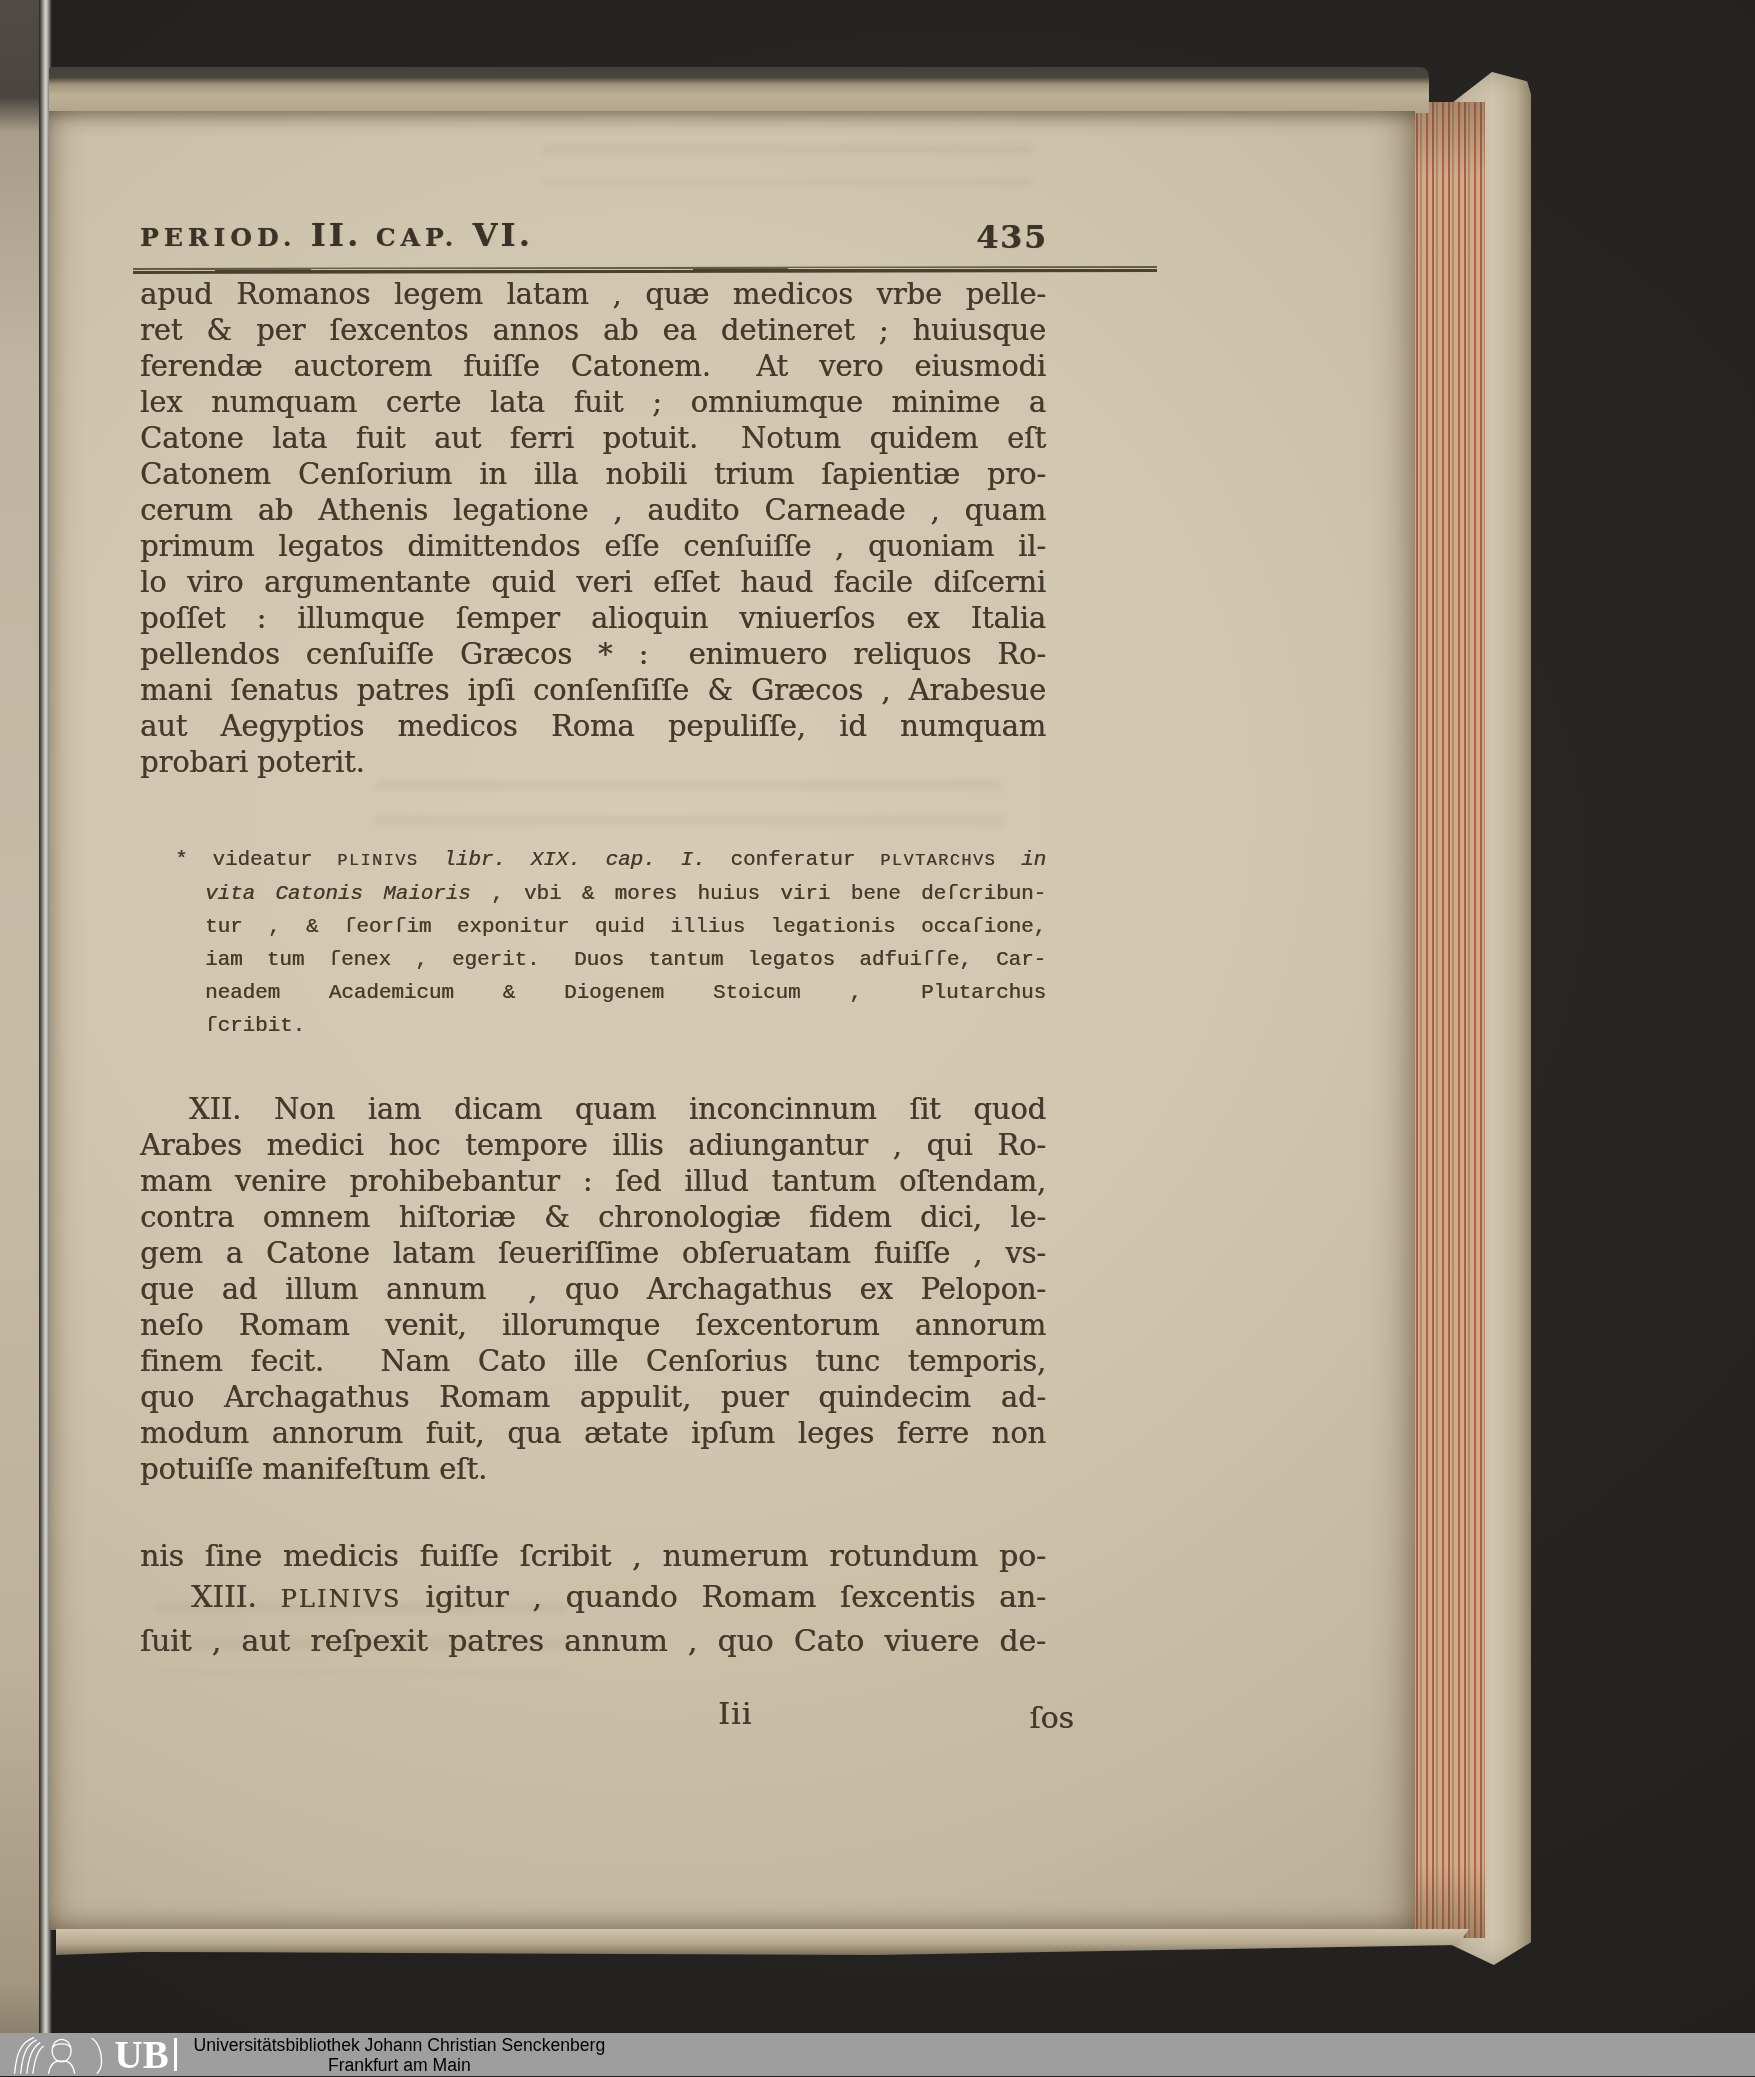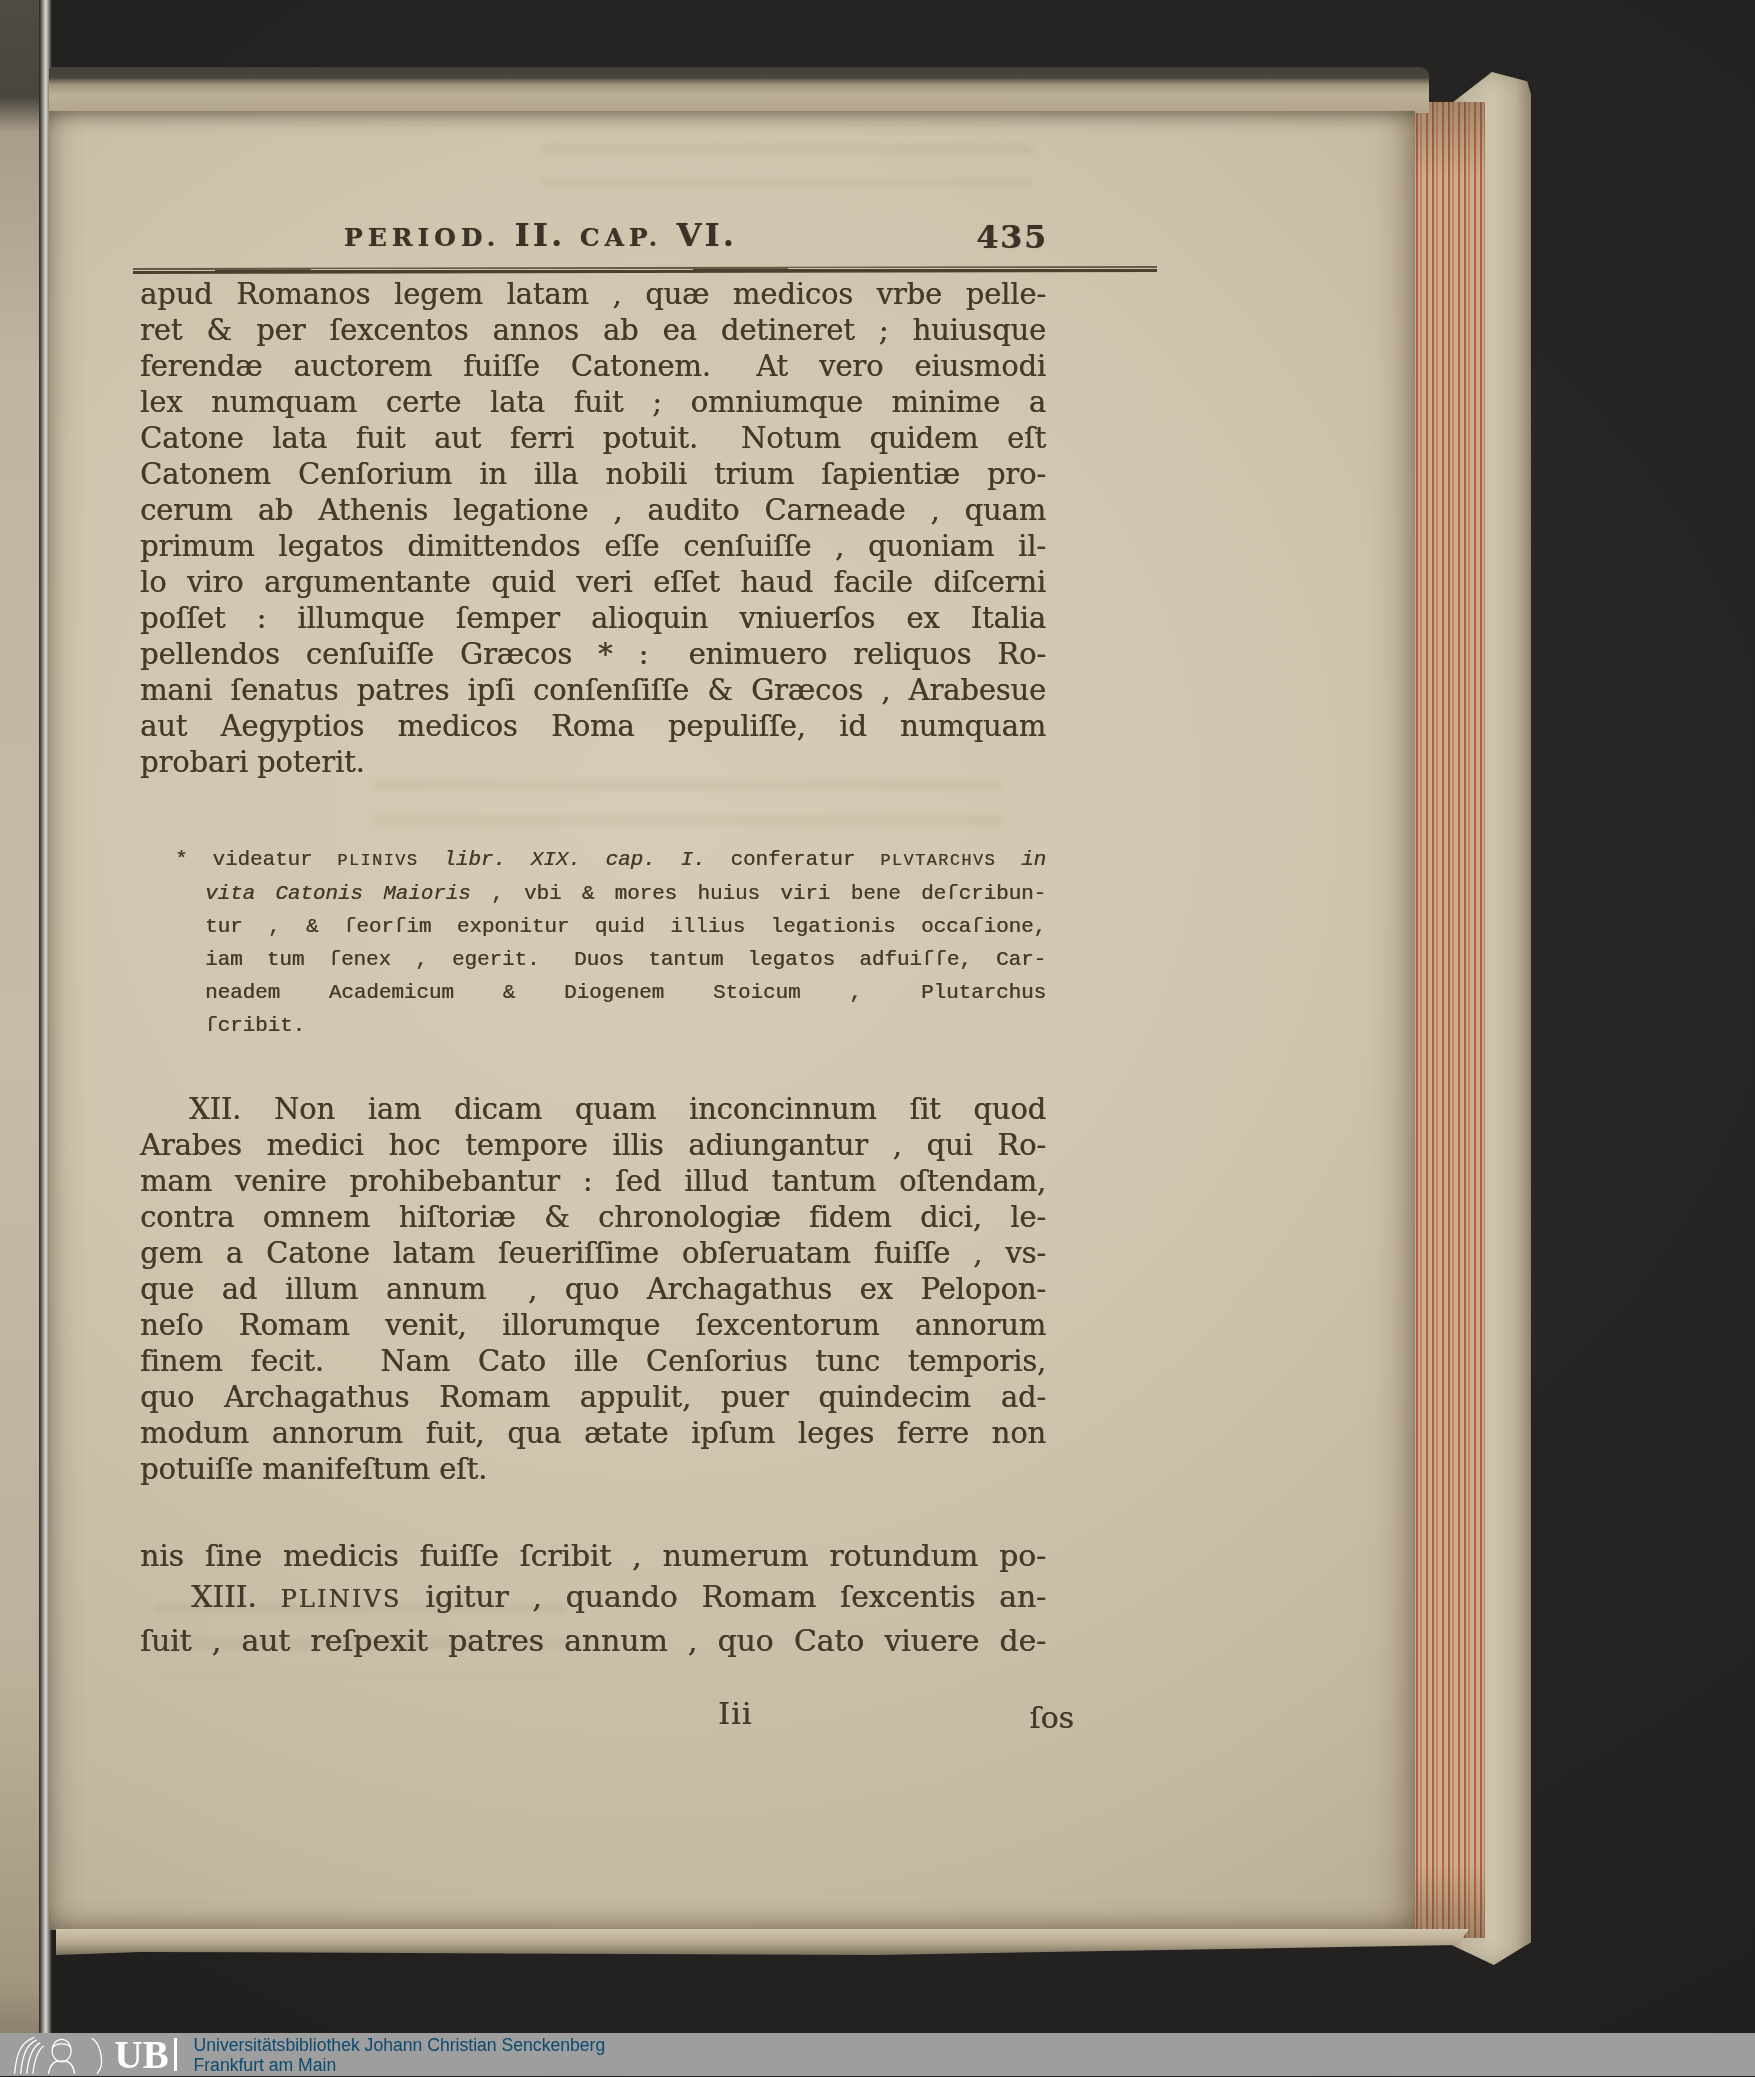--- a/index.html
+++ b/index.html
@@ -48,21 +48,21 @@
     background:linear-gradient(180deg,#cfc4ac 0%,#b5a88e 55%,#7b7060 100%);
     clip-path:polygon(0 0,100% 0,99.2% 62%,58% 100%,6% 88%,0 100%);}
   
   .ghost{position:absolute;filter:blur(2.6px);opacity:.55;border-radius:8.8px;
     background:repeating-linear-gradient(180deg, rgba(108,92,64,.13) 0 10.5px, rgba(108,92,64,0) 10.5px 35px);}
   .g1{left:492px;top:33px;width:492px;height:42px;}
   .g2{left:325px;top:669px;width:629px;height:70px;}
   .g3{left:105px;top:1492px;width:413px;height:72px;}
   
   .header-row{position:absolute;left:91px;top:105px;width:906px;height:47px;}
-  .header-title{position:absolute;left:0;right:105px;text-align:center;
+  .header-title{position:absolute;left:0;right:105px;
     font-size:32px;font-weight:bold;color:#3b3327;letter-spacing:.06em;
     text-shadow:0.4px 0.4px 0.7px rgba(55,45,30,.6);}
   .hsc{font-size:.78em;letter-spacing:.2em;}
   .hbig{letter-spacing:.1em;}
   .page-number{position:absolute;right:-1.8px;top:1.8px;font-size:32px;font-weight:bold;color:#3b3327;
     text-shadow:0.4px 0.4px 0.7px rgba(55,45,30,.6);letter-spacing:.05em;}
   .rule{position:absolute;left:84px;top:156px;width:1024px;height:6.1px;transform:rotate(-.12deg);
     background:linear-gradient(180deg, rgba(73,65,47,.8) 0 1.8px, rgba(73,65,47,0) 1.8px 2.6px, #49412f 2.6px 6.1px);}
   
   .para{position:absolute;}
@@ -84,21 +84,21 @@
     text-shadow:0.4px 0.3px 0.6px rgba(58,48,33,.75);}
   .catchword{position:absolute;right:-28px;top:3.5px;
     text-shadow:0.4px 0.3px 0.6px rgba(58,48,33,.75);}
   
   .libbar{position:absolute;left:0;top:2033px;width:1756px;height:43px;background:#9e9e9e;
     display:flex;align-items:center;color:#fafafa;font-family:"Liberation Sans", sans-serif;}
   .ub-icon{margin-left:7px;flex:0 0 auto;}
   .ub-text{margin-left:3.5px;font-family:"Liberation Serif", serif;font-weight:bold;
     font-size:39px;line-height:45px;color:#ffffff;}
   .ub-sep{width:3.5px;height:33px;background:#ffffff;margin-left:5.3px;}
-  .lib-lines{margin-left:16px;font-size:17.6px;line-height:20px;color:#0c4a6e;}
+  .lib-lines{margin-left:16px;font-size:17.6px;line-height:20px;color:#000000;text-align:center;}
 </style>
 </head>
 <body>
 
 <div class="stage">
   <div class="side-page"></div>
   <div class="glass-strip"></div>
 
   <div class="cover"></div>
   <div class="fore-edge"></div>

